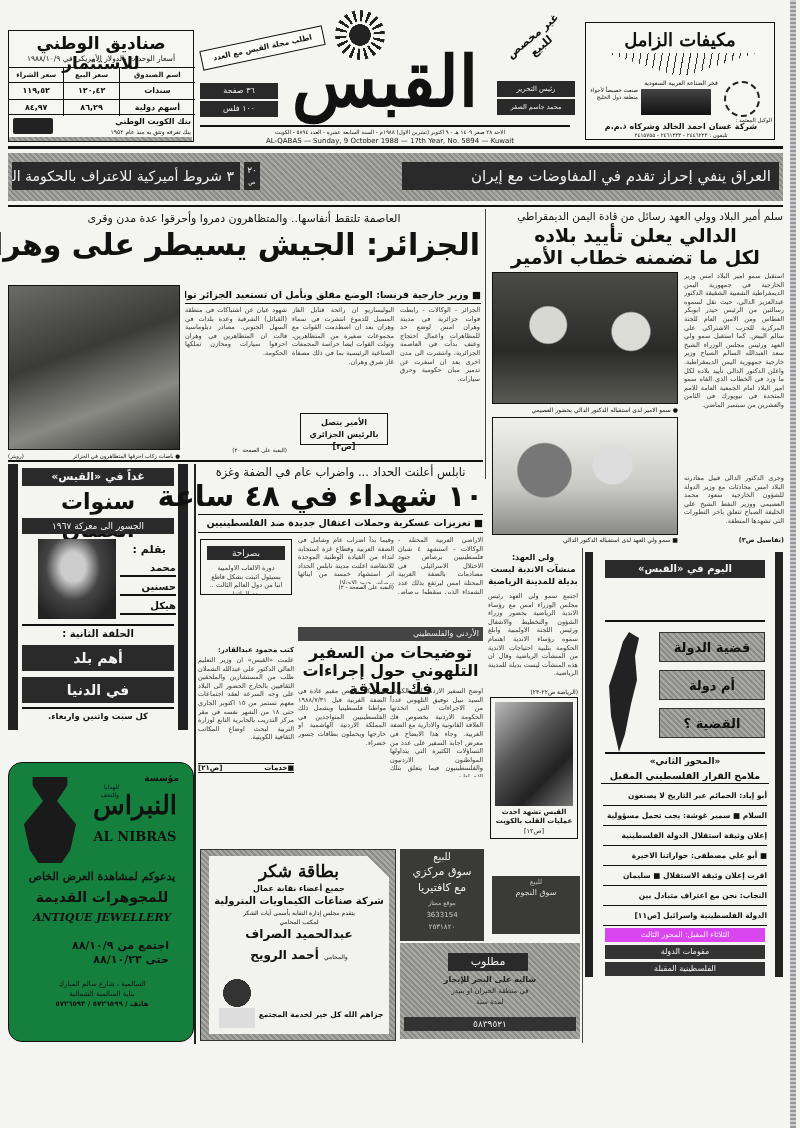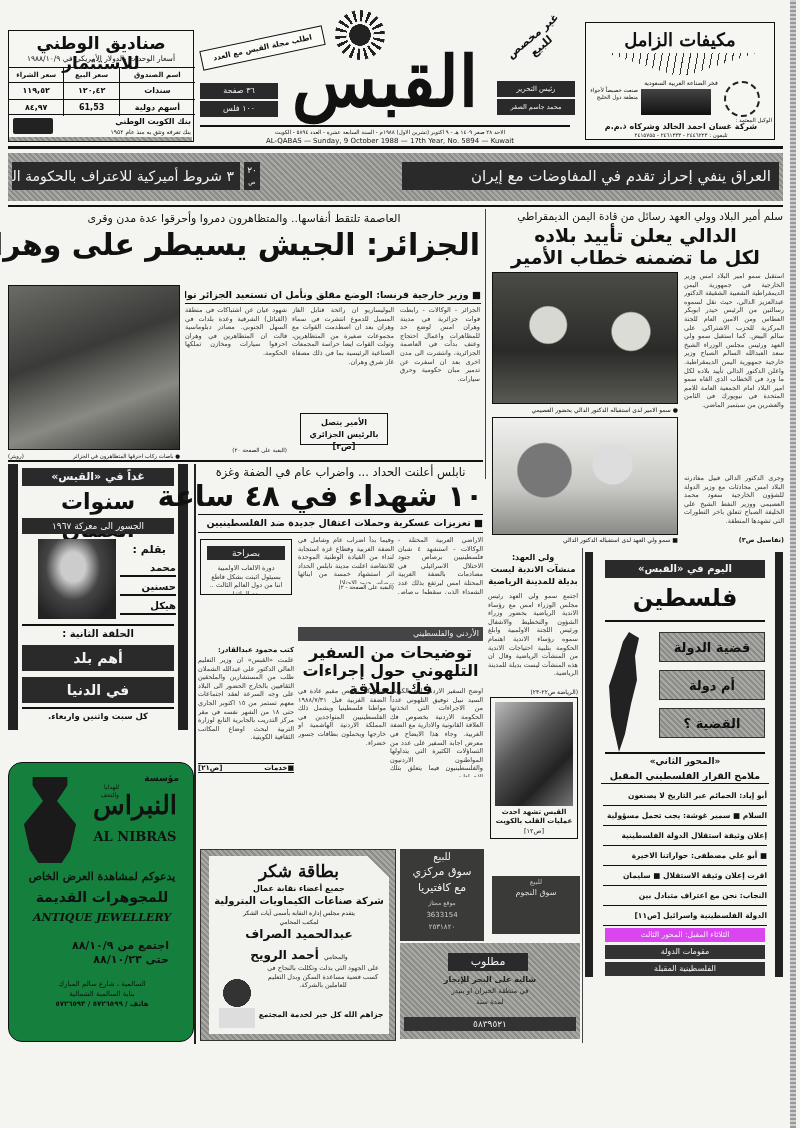--- a/index.html
+++ b/index.html
@@ -35,21 +35,21 @@
         <div style="width:55px;text-align:center;border-left:1px solid #111;">سعر البيع</div>
         <div style="width:55px;text-align:center;">سعر الشراء</div>
       </div>
       <div style="display:flex;flex-direction:row-reverse;height:16px;border-bottom:1px solid #111;font-size:8px;font-weight:bold;line-height:16px;">
         <div style="width:76px;text-align:center;border-left:1px solid #111;">سندات</div>
         <div style="width:55px;text-align:center;border-left:1px solid #111;">١٢٠,٤٢</div>
         <div style="width:55px;text-align:center;">١١٩,٥٢</div>
       </div>
       <div style="display:flex;flex-direction:row-reverse;height:16px;font-size:8px;font-weight:bold;line-height:16px;">
         <div style="width:76px;text-align:center;border-left:1px solid #111;">أسهم دولية</div>
-        <div style="width:55px;text-align:center;border-left:1px solid #111;">61,53</div>
+        <div style="width:55px;text-align:center;border-left:1px solid #111;">٨٦,٢٩</div>
         <div style="width:55px;text-align:center;">٨٤,٩٧</div>
       </div>
     </div>
     <div class="abs" style="left:4px;top:87px;width:40px;height:16px;background:#222;border-radius:2px;"></div>
     <div class="abs rtl" style="left:48px;top:86px;width:134px;font-size:8px;font-weight:bold;line-height:10px;">بنك الكويت الوطني</div>
     <div class="abs rtl" style="left:48px;top:97px;width:134px;font-size:6px;line-height:8px;">بنك تعرفه وتثق به منذ عام ١٩٥٢</div>
     <div class="abs screen" style="left:0;top:106px;width:183px;height:4px;"></div>
   </div>
 
   <div class="abs" style="left:200px;top:38px;width:125px;height:20px;border:1.5px solid #111;transform:rotate(-12deg);background:#fafaf7;">
@@ -176,21 +176,20 @@
   <div class="abs rtl" style="left:488px;top:688px;width:90px;font-size:6px;">(الرياضة ص٢٢-٢٣)</div>
 
   <div class="abs bord" style="left:490px;top:697px;width:88px;height:142px;">
     <div class="abs photo4" style="left:4px;top:4px;width:78px;height:104px;"></div>
     <div class="abs rtl ctr" style="left:2px;top:110px;width:82px;font-size:7px;font-weight:bold;line-height:9px;text-align:center;">القبس تشهد احدث عمليات القلب بالكويت</div>
     <div class="abs ctr" style="left:2px;top:129px;width:82px;font-size:6.5px;text-align:center;direction:rtl;">[ص١٢]</div>
   </div>
 
   <div class="abs" style="left:585px;top:552px;width:198px;height:425px;border-left:8px solid #222;border-right:8px solid #222;">
     <div class="abs dark rtl ctr" style="left:12px;top:8px;width:160px;height:18px;font-size:10px;font-weight:bold;line-height:18px;text-align:center;">اليوم في «القبس»</div>
-    <div class="abs rtl ctr" style="left:8px;top:30px;width:168px;font-size:24px;font-weight:bold;line-height:32px;text-align:center;">فلسطين</div>
     <div class="hline" style="left:12px;top:68px;width:160px;height:1.5px;"></div>
     <div class="abs" style="left:14px;top:80px;width:40px;height:120px;background:#222;clip-path:polygon(55% 0,80% 5%,70% 20%,75% 40%,60% 60%,45% 85%,30% 100%,10% 70%,5% 45%,25% 25%,40% 8%);"></div>
     <div class="abs screen rtl ctr" style="left:66px;top:80px;width:106px;height:30px;font-size:13px;font-weight:bold;line-height:30px;text-align:center;border:1px solid #333;">قضية الدولة</div>
     <div class="abs screen rtl ctr" style="left:66px;top:118px;width:106px;height:30px;font-size:13px;font-weight:bold;line-height:30px;text-align:center;border:1px solid #333;">أم دولة</div>
     <div class="abs screen rtl ctr" style="left:66px;top:156px;width:106px;height:30px;font-size:13px;font-weight:bold;line-height:30px;text-align:center;border:1px solid #333;">القضية ؟</div>
     <div class="hline" style="left:12px;top:200px;width:160px;height:1.5px;"></div>
     <div class="abs rtl ctr" style="left:8px;top:203px;width:168px;font-size:9px;font-weight:bold;line-height:13px;text-align:center;">«المحور الثاني»</div>
     <div class="abs rtl ctr" style="left:8px;top:217px;width:168px;font-size:9.5px;font-weight:bold;line-height:14px;text-align:center;border-bottom:1.5px solid #111;">ملامح القرار الفلسطيني المقبل</div>
     <div class="abs" style="left:10px;top:234px;width:164px;">
       <div class="rtl" style="font-size:7.5px;font-weight:bold;line-height:19px;border-bottom:1px solid #111;white-space:nowrap;overflow:hidden;">أبو إياد: الحمائم عبر التاريخ لا يصنعون</div>
@@ -229,21 +228,20 @@
     <div class="abs rtl ctr" style="left:10px;top:10px;width:176px;font-size:17px;font-weight:bold;line-height:22px;text-align:center;font-family:'DejaVu Serif',serif;">بطاقة شكر</div>
     <div class="abs rtl ctr" style="left:10px;top:34px;width:176px;font-size:8px;font-weight:bold;text-align:center;">جميع أعضاء نقابة عمال</div>
     <div class="abs rtl ctr" style="left:10px;top:44px;width:176px;font-size:10px;font-weight:bold;line-height:14px;text-align:center;">شركة صناعات الكيماويات البترولية</div>
     <div class="abs rtl ctr" style="left:10px;top:59px;width:176px;font-size:6px;text-align:center;">يتقدم مجلس إدارة النقابة بأسمى آيات الشكر</div>
     <div class="abs rtl ctr" style="left:10px;top:68px;width:176px;font-size:6px;text-align:center;">لمكتب المحامي</div>
     <div class="abs rtl ctr" style="left:10px;top:76px;width:176px;font-size:12px;font-weight:bold;line-height:16px;text-align:center;">عبدالحميد الصراف</div>
     <div class="abs rtl" style="left:10px;top:94px;width:176px;text-align:center;">
       <span style="font-size:6px;">والمحامي</span>
       <span style="font-size:12px;font-weight:bold;">أحمد الرويح</span>
     </div>
-    <div class="abs filler" style="left:60px;top:114px;width:124px;height:40px;text-align:center;">على الجهود التي بذلت وتكللت بالنجاح في كسب قضية مساعدة السكن وبدل التعليم للعاملين بالشركة.</div>
     <div class="abs" style="left:18px;top:128px;width:36px;height:50px;background:radial-gradient(circle at 50% 30%,#333 0 35%,transparent 36%),linear-gradient(180deg,transparent 60%,#ddd 60%);"></div>
     <div class="abs rtl ctr" style="left:56px;top:160px;width:128px;font-size:7.5px;font-weight:bold;text-align:center;">جزاهم الله كل خير لخدمة المجتمع</div>
   </div>
 
   <div class="abs dark" style="left:400px;top:849px;width:84px;height:92px;background:#3a3a38;">
     <div class="abs rtl ctr" style="left:2px;top:2px;width:80px;font-size:10px;text-align:center;">للبيع</div>
     <div class="abs rtl ctr" style="left:2px;top:16px;width:80px;font-size:11px;text-align:center;">سوق مركزي</div>
     <div class="abs rtl ctr" style="left:2px;top:32px;width:80px;font-size:11px;text-align:center;">مع كافتيريا</div>
     <div class="abs rtl ctr" style="left:2px;top:50px;width:80px;font-size:6px;text-align:center;color:#ccc;">موقع ممتاز</div>
     <div class="abs ctr" style="left:2px;top:62px;width:80px;font-size:7px;text-align:center;color:#ccc;">3633154</div>

